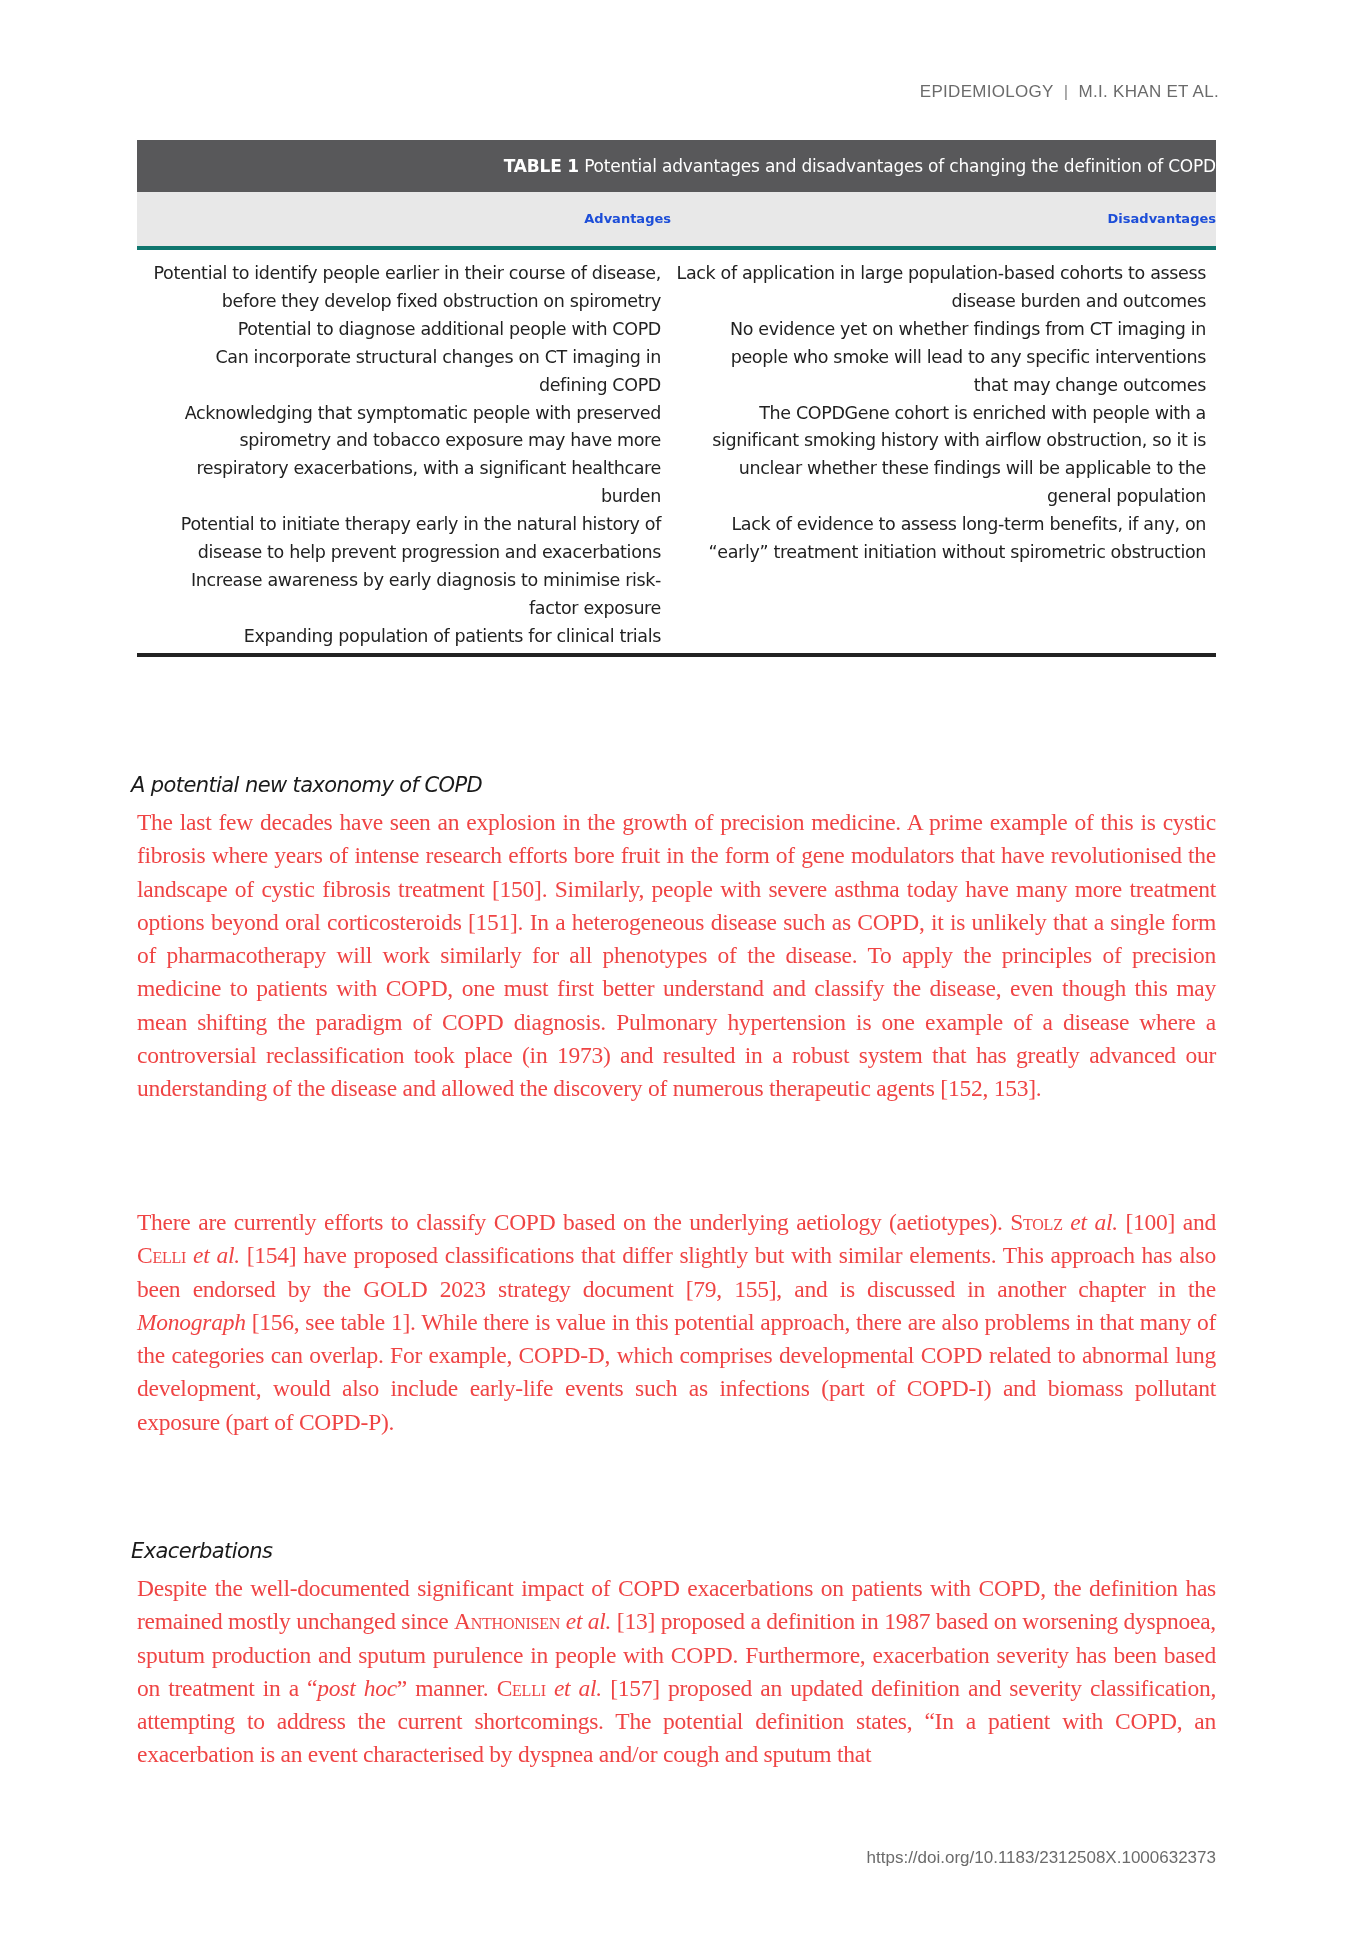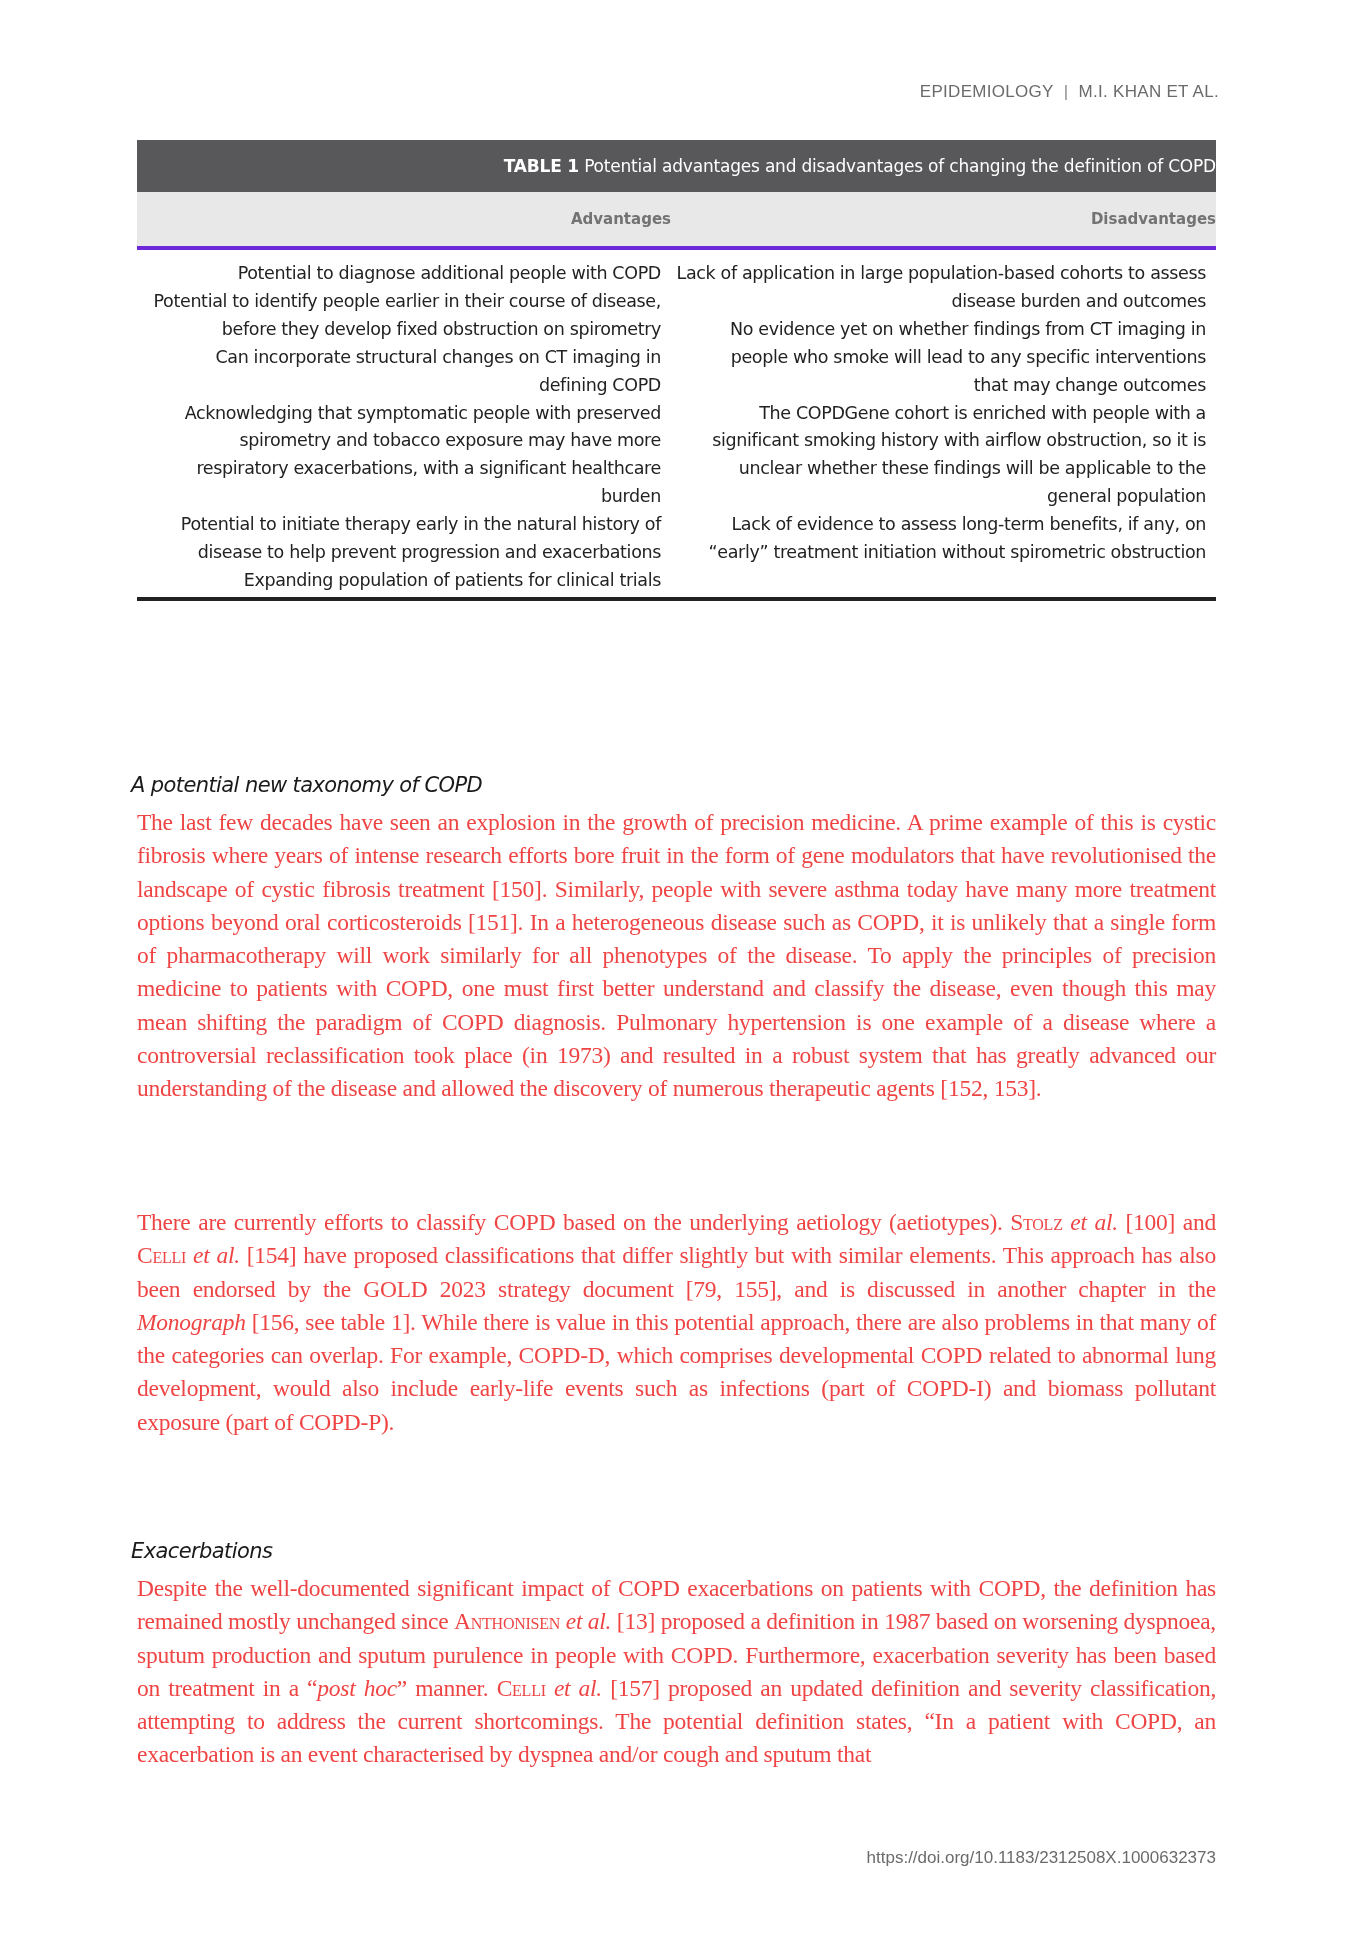--- a/index.html
+++ b/index.html
@@ -36,25 +36,25 @@
     height: 52px;
     line-height: 52px;
     padding-left: 16px;
     letter-spacing: -0.2px;
   }
   .table-caption .tlabel { font-weight: bold; }
   .table-head {
     background: #e8e8e8;
     height: 54px;
     display: flex;
-    border-bottom: 4px solid #6d28d9;
+    border-bottom: 4px solid #0f766e;
     font-family: "DejaVu Sans", sans-serif;
     font-weight: bold;
-    font-size: 15px;
-    color: #737373;
+    font-size: 13px;
+    color: #1d4ed8;
   }
   .table-head .col { line-height: 54px; }
   .col-adv { width: 534px; padding-left: 16px; box-sizing: border-box; }
   .col-dis { flex: 1; padding-left: 0; box-sizing: border-box; }
   .table-body {
     display: flex;
     padding-top: 10px;
     padding-bottom: 0px;
     border-bottom: 4px solid #222222;
     font-family: "DejaVu Sans", sans-serif;
@@ -120,25 +120,26 @@
     <span class="tlabel">TABLE 1</span>
     <span>Potential advantages and disadvantages of changing the definition of COPD</span>
   </div>
   <div class="table-head">
     <div class="col col-adv">Advantages</div>
     <div class="col col-dis">Disadvantages</div>
   </div>
   <div class="table-body">
     <div class="col-adv">
       <ul>
+        <li>Potential to identify people earlier in their course of disease, before they develop fixed obstruction on spirometry</li>
         <li>Potential to diagnose additional people with COPD</li>
-        <li>Potential to identify people earlier in their course of disease, before they develop fixed obstruction on spirometry</li>
         <li>Can incorporate structural changes on CT imaging in defining COPD</li>
         <li>Acknowledging that symptomatic people with preserved spirometry and tobacco exposure may have more respiratory exacerbations, with a significant healthcare burden</li>
         <li>Potential to initiate therapy early in the natural history of disease to help prevent progression and exacerbations</li>
+        <li>Increase awareness by early diagnosis to minimise risk-factor exposure</li>
         <li>Expanding population of patients for clinical trials</li>
       </ul>
     </div>
     <div class="col-dis">
       <ul>
         <li>Lack of application in large population-based cohorts to assess disease burden and outcomes</li>
         <li>No evidence yet on whether findings from CT imaging in people who smoke will lead to any specific interventions that may change outcomes</li>
         <li>The COPDGene cohort is enriched with people with a significant smoking history with airflow obstruction, so it is unclear whether these findings will be applicable to the general population</li>
         <li>Lack of evidence to assess long-term benefits, if any, on “early” treatment initiation without spirometric obstruction</li>
       </ul>

